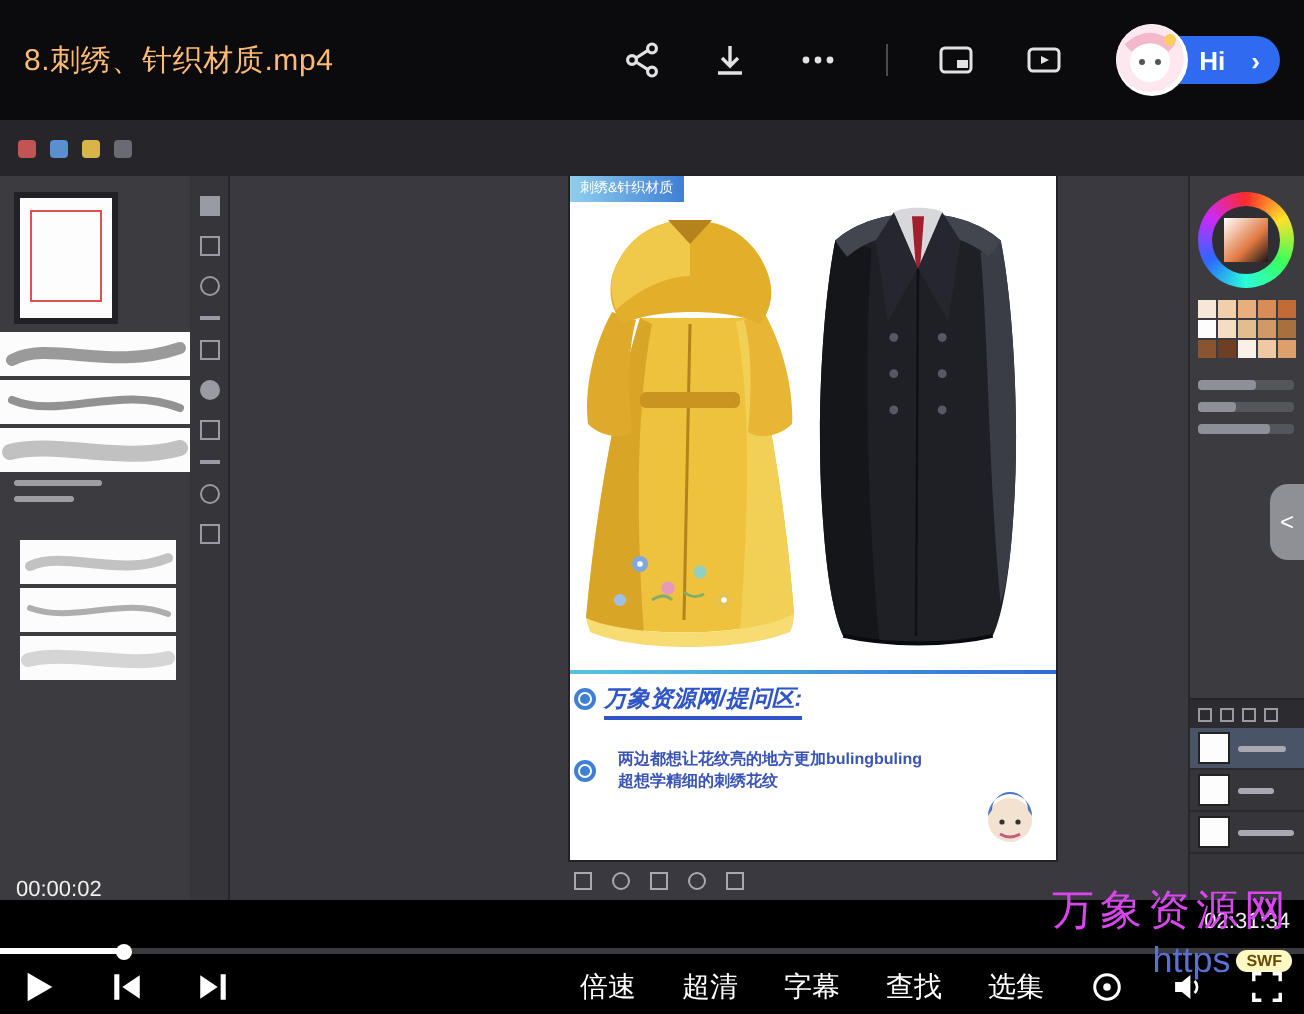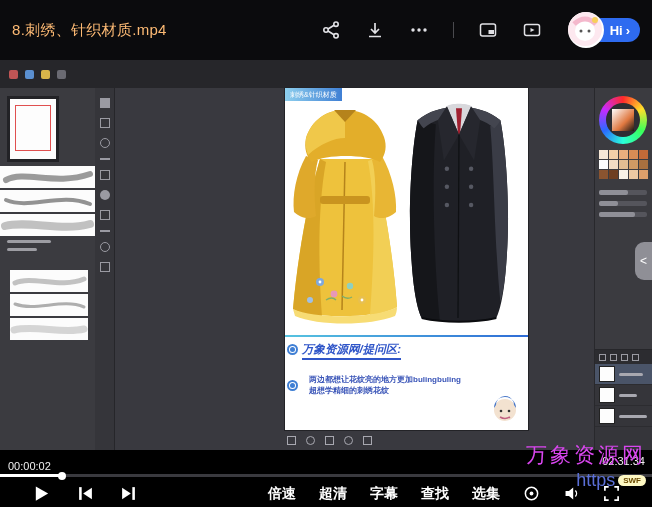--- a/index.html
+++ b/index.html
@@ -7,21 +7,21 @@
   .screen{position:relative;width:652px;height:507px;background:#000;}
 
   
   .topbar{position:absolute;top:0;left:0;right:0;height:60px;background:#0b0b0d;display:flex;align-items:center;padding:0 12px;box-sizing:border-box;z-index:20;}
   .title{color:#fdba74;font-size:15px;letter-spacing:.3px;}
   .tb-right{margin-left:auto;display:flex;align-items:center;gap:24px;}
   .tb-icon{width:20px;height:20px;display:block;cursor:pointer;}
   .tb-divider{width:1px;height:16px;background:#4a4a4e;}
   .hi-wrap{display:flex;align-items:center;margin-left:2px;cursor:pointer;}
   .avatar{width:36px;height:36px;border-radius:50%;background:#fff;position:relative;z-index:2;overflow:hidden;}
-  .hi-pill{background:#2e6bf0;color:#fff;font-size:13px;font-weight:bold;height:24px;display:flex;align-items:center;padding:0 10px 0 14px;border-radius:0 12px 12px 0;margin-left:-8px;gap:3px;}
+  .hi-pill{background:#2e6bf0;color:#fff;font-size:13px;font-weight:bold;height:24px;display:flex;align-items:center;padding:0 10px 0 14px;border-radius:0 12px 12px 0;margin-left:-8px;gap:13px;}
 
   
   .video-area{position:absolute;top:60px;left:0;width:652px;height:390px;background:#000;}
   .app{position:absolute;inset:0;background:#323237;}
   .app-chrome{position:absolute;top:0;left:0;right:0;height:28px;background:#26262a;border-bottom:1px solid #1c1c1f;display:flex;align-items:center;gap:7px;padding:0 9px;}
   .chip{width:9px;height:9px;border-radius:2px;}
 
   .left-col{position:absolute;top:28px;left:0;bottom:0;width:95px;background:#3b3b40;border-right:1px solid #28282c;}
   .navigator{position:absolute;top:8px;left:7px;width:52px;height:66px;background:#222226;padding:3px;box-sizing:border-box;}
   .nav-thumb{width:100%;height:100%;background:#fdfdfd;position:relative;}
@@ -73,26 +73,26 @@
   .ltext{height:3px;background:#a8a8b0;border-radius:2px;width:24px;}
   .collapse{position:absolute;right:0;top:182px;width:17px;height:38px;background:#8f8f96;border-radius:9px 0 0 9px;color:#fff;font-size:12px;display:flex;align-items:center;justify-content:center;z-index:6;}
 
   
   .watermark{position:absolute;right:6px;top:441px;text-align:right;z-index:40;pointer-events:none;}
   .wm-name{color:#d946ef;font-size:21px;letter-spacing:3px;}
   .wm-url{display:flex;align-items:center;justify-content:flex-end;gap:3px;color:#5b6fd6;font-size:18px;margin-top:1px;}
   .wm-badge{background:#fef9c3;color:#6b4a00;font-size:8px;font-weight:bold;padding:1px 5px;border-radius:7px;letter-spacing:0;}
 
   
-  .time-left{position:absolute;left:8px;top:460px;color:#f0f0f0;font-size:11px;z-index:30;}
+  .time-left{position:absolute;left:8px;top:439px;color:#f0f0f0;font-size:11px;z-index:30;}
   .time-right{position:absolute;right:7px;top:455px;color:#f0f0f0;font-size:11px;z-index:30;}
   .seekbar{position:absolute;left:0;right:0;top:474px;height:3px;background:#3a3a3f;cursor:pointer;z-index:30;}
   .seek-fill{height:100%;background:#fff;position:relative;width:9.5%;}
   .seek-handle{position:absolute;right:-4px;top:-2.5px;width:8px;height:8px;border-radius:50%;background:#fff;}
-  .controls{position:absolute;left:0;right:0;top:480px;height:27px;display:flex;align-items:center;padding:0 32px;box-sizing:border-box;z-index:35;font-weight:bold;}
+  .controls{position:absolute;left:0;right:0;top:480px;height:27px;display:flex;align-items:center;padding:0 10px;box-sizing:border-box;z-index:35;}
   .ctl-left{display:flex;align-items:center;gap:26px;}
   .ctl-right{margin-left:auto;display:flex;align-items:center;gap:23px;}
   .ctl-label{color:#fff;font-size:14px;cursor:pointer;white-space:nowrap;}
   .ctl-icon{width:17px;height:17px;display:block;cursor:pointer;}
   .ctl-icon.big{width:19px;height:19px;}
 </style>
 </head>
 <body>
 
 <div class="screen">

